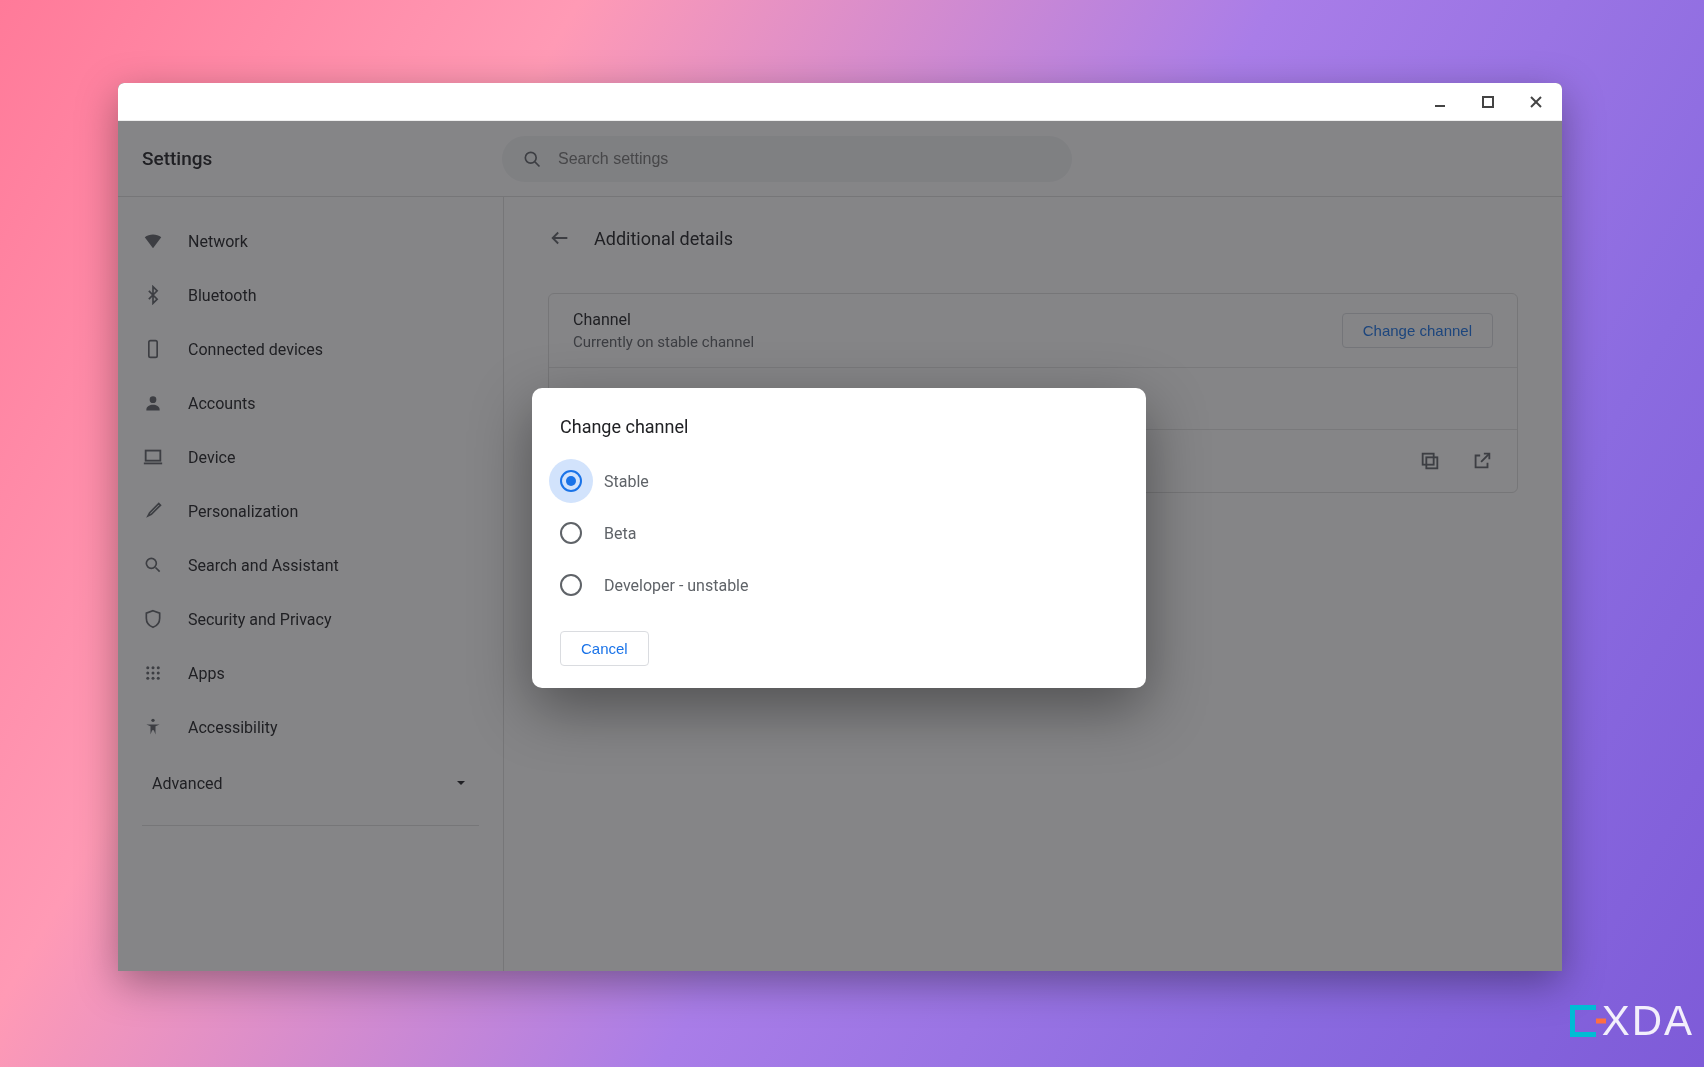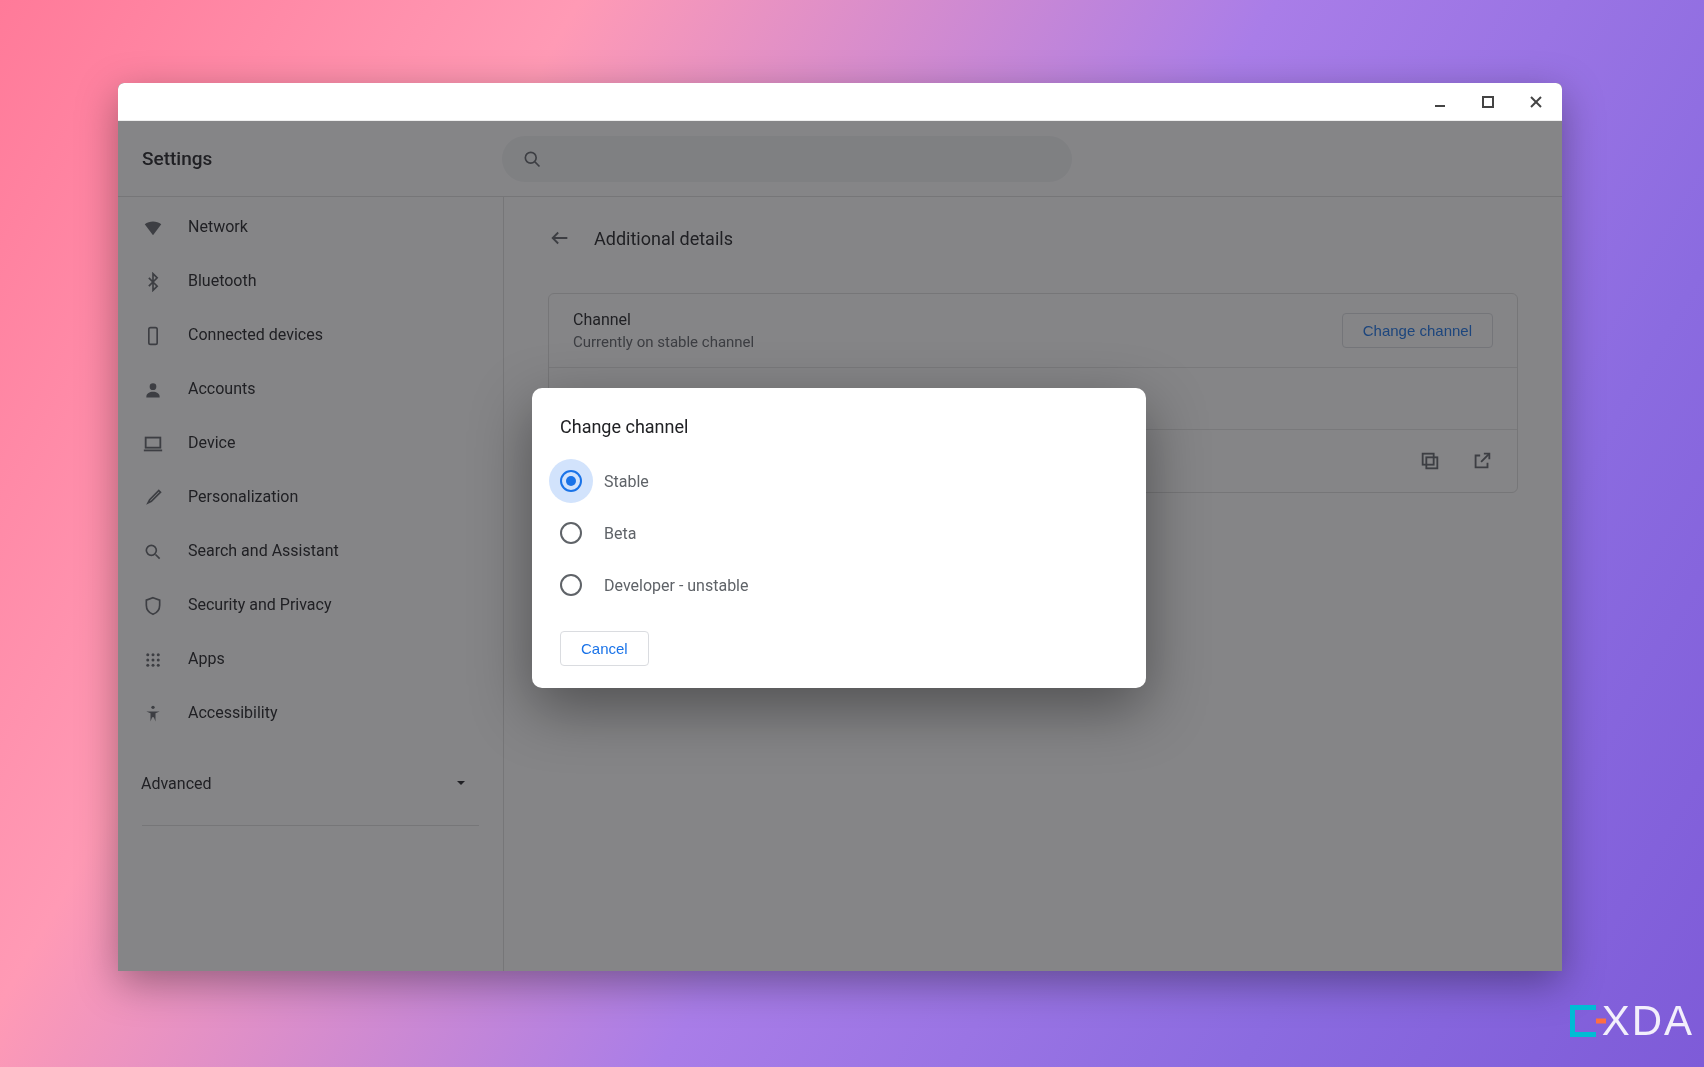--- a/index.html
+++ b/index.html
@@ -77,35 +77,36 @@
   }
 
   .sidebar {
     width: 386px;
     border-right: 1px solid #ddd;
     padding: 14px 0;
     overflow-y: auto;
   }
   .side-item {
     display: flex;
+    align-items: center;
     height: 48px;
     padding: 0 24px;
     gap: 24px;
     font-size: 16px;
     color: #202124;
     cursor: pointer;
     margin: 6px 0;
   }
   .side-item .icon { width: 22px; height: 22px; color:#5f6368; display:flex; align-items:center; justify-content:center; }
   .side-advanced {
     display: flex;
     align-items: center;
     justify-content: space-between;
     height: 48px;
-    padding: 0 36px 0 23px;
+    padding: 0 36px 0 34px;
     font-size: 16px;
     color: #202124;
     cursor: pointer;
     margin-top: 8px;
   }
   .side-divider {
     height: 1px;
     background: #ddd;
     margin: 18px 24px;
   }
@@ -291,20 +292,21 @@
 
   <div class="header">
     <div class="header-title">Settings</div>
     <div class="search-wrap">
       <span>
         <svg width="20" height="20" viewBox="0 0 24 24" fill="none" stroke="currentColor" stroke-width="2">
             <circle cx="10.5" cy="10.5" r="6.5"></circle>
             <line x1="15.5" y1="15.5" x2="21" y2="21"></line>
           </svg>
       </span>
+      <input placeholder="Search settings" style="">
     </div>
   </div>
 
   <div class="body">
 
     <div class="sidebar">
       <div class="side-item">
         <span class="icon">
             <svg width="22" height="22" viewBox="0 0 24 24" fill="currentColor">
               <path d="M12 20l9-12c-5-4-13-4-18 0l9 12z"></path>

